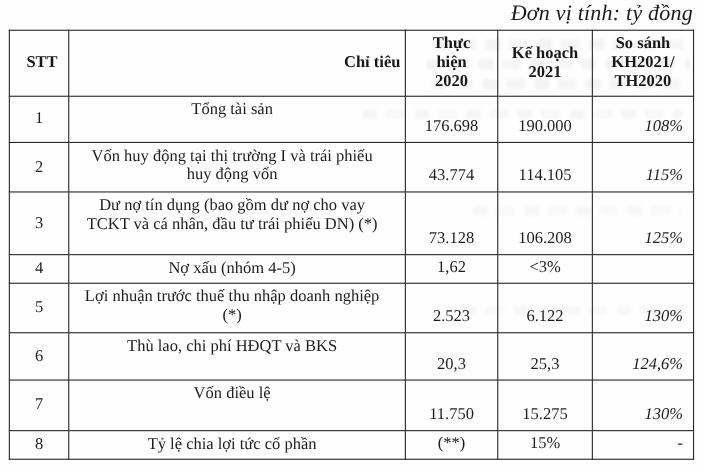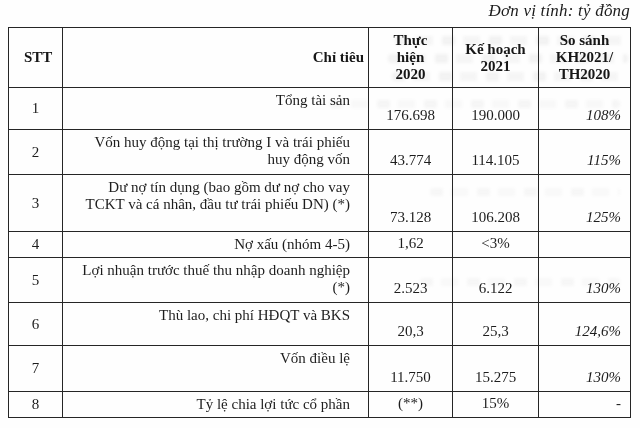--- a/index.html
+++ b/index.html
@@ -33,21 +33,21 @@
   .b3 { left: 392px; top: 72px;  width: 232px; height: 9px; }
   .b4 { left: 330px; top: 100px; width: 290px; height: 8px; opacity:.4; }
   .b5 { left: 430px; top: 188px; width: 190px; height: 8px; opacity:.35; }
   .b6 { left: 420px; top: 278px; width: 200px; height: 8px; opacity:.35; }
 
   .unit-caption {
     position: absolute;
     top: 1px;
     right: 10px;
     font-style: italic;
-    font-size: 17px;
+    font-size: 20px;
     letter-spacing: .2px;
     color: #1b1b1b;
   }
 
   table.fin {
     position: absolute;
     left: 8px;
     top: 27px;
     width: 622px;
     border-collapse: collapse;
@@ -74,21 +74,21 @@
   }
   .fin th.h-label { padding: 2px 4px; text-align: right; }
   .fin th.h-stt   { padding: 2px 15px; }
 
   .fin td.stt {
     text-align: center;
     vertical-align: middle;
     font-size: 15px;
   }
   .fin td.label {
-    text-align: right;
+    text-align: center;
     vertical-align: top;
     padding: 4px 18px 3px 9px;
   }
   .fin td.num {
     text-align: center;
     vertical-align: bottom;
     padding: 2px 6px 5px 6px;
   }
   .fin td.pct {
     text-align: right;

